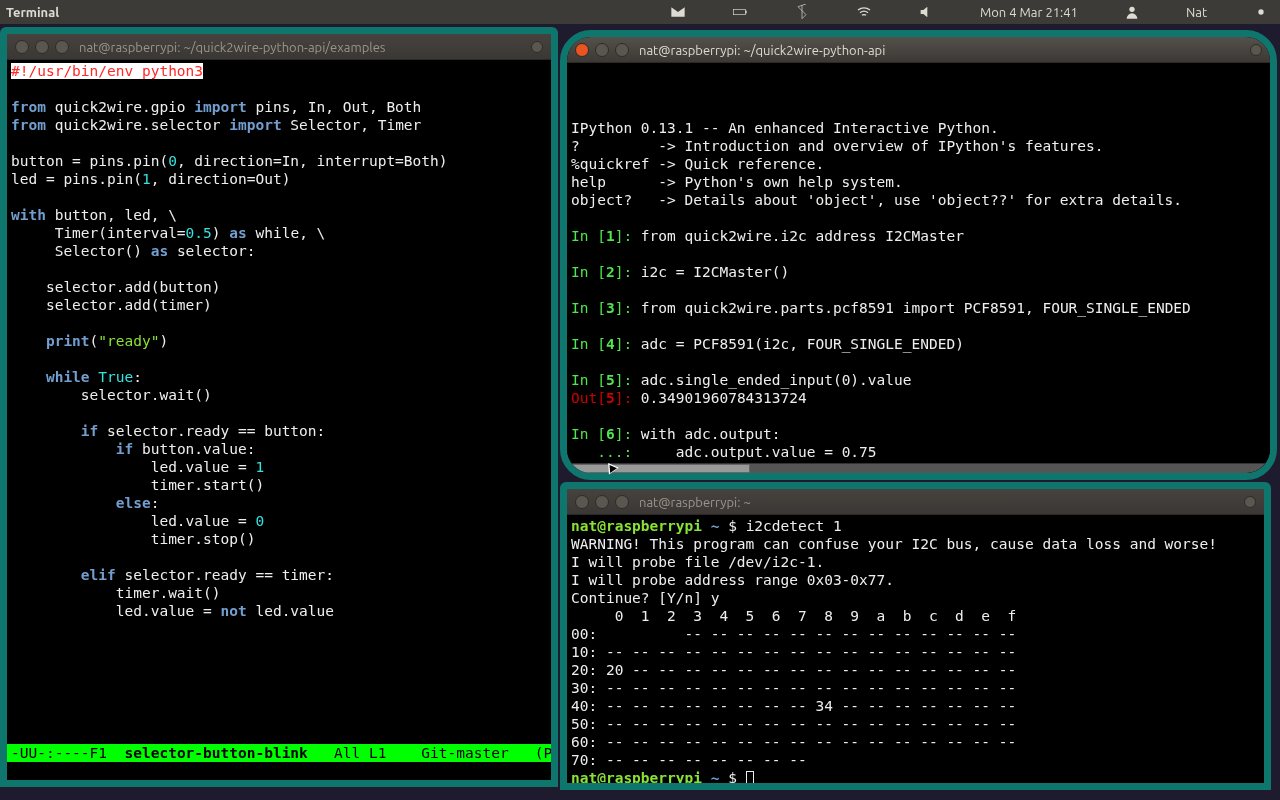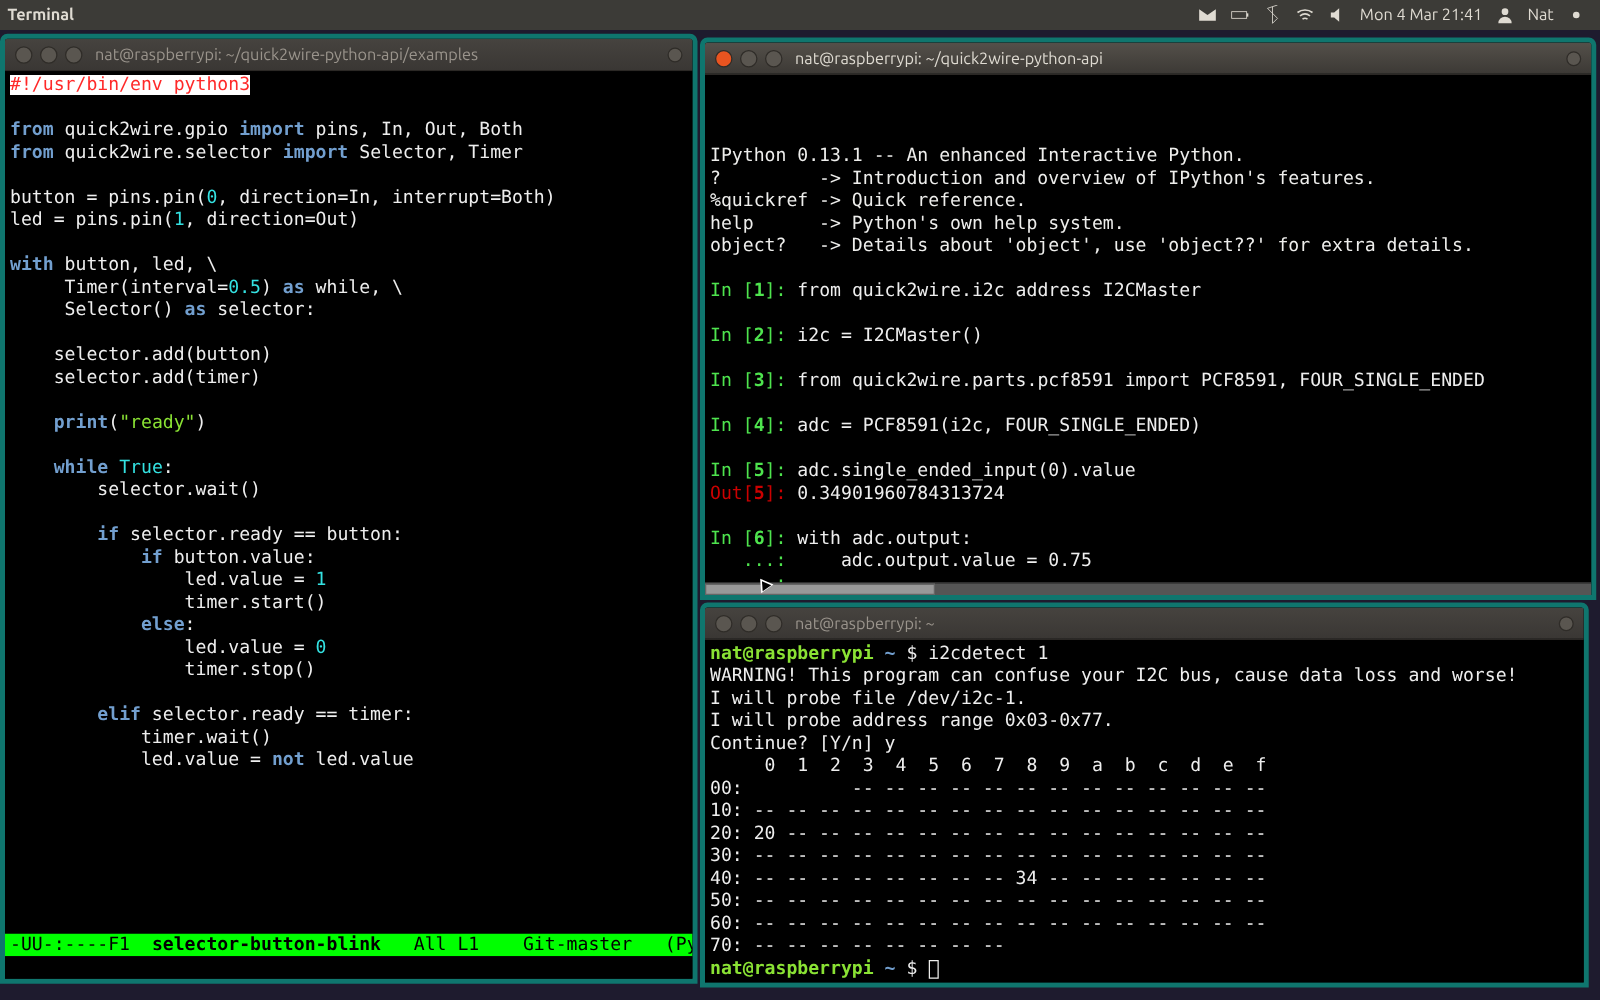--- a/index.html
+++ b/index.html
@@ -18,31 +18,32 @@
     position: absolute;
     top: 0; left: 0; right: 0;
     height: 24px;
     background: #3c3b37;
     color: #dfdbd2;
     display: flex;
     align-items: center;
     padding: 0 6px;
     font-family: "Ubuntu", sans-serif;
     font-size: 13px;
+    gap: 36px;
   }
   .top-panel .title { font-weight: bold; }
   .top-panel .spacer { flex: 1; }
   .top-panel .indicator { margin: 0 5px; display:inline-flex; align-items:center;text-align:center; }
   .top-panel svg { width: 16px; height: 16px; fill: #dfdbd2; }
 
   
   .win {
     position: absolute;
     background: #000;
-    border: 4px solid #0f766e;
+    border: 7px solid #0f766e;
     border-radius: 6px 6px 0 0;
     display: flex;
     flex-direction: column;
     overflow: hidden;
   }
   .titlebar {
     height: 26px;
     background: linear-gradient(#54504a, #3c3935);
     display: flex;
     align-items: center;
@@ -236,21 +237,21 @@
 <span>                timer.stop()</span>
 <span></span>
 <span>        </span><span class="c-blue bold">elif</span><span> selector.ready == timer:</span>
 <span>            timer.wait()</span>
 <span>            led.value = </span><span class="c-blue bold">not</span><span> led.value</span>
 </div>
   <div class="emacs-modeline"><span>-UU-:----F1</span>  <span class="bold">selector-button-blink</span>   <span>All L1</span>    <span>Git-master</span>   <span>(Py</span></div>
   <div class="term-body" style="flex:0 0 18px"></div>
 </div>
 
-<div class="win active" style="left:560px; top:30px; width:717px; height:450px;">
+<div class="win active" style="left:560px; top:30px; width:717px; height:450px;border-radius:31px;">
   <div class="titlebar">
     <div class="win-buttons">
       <div class="win-btn close"></div>
       <div class="win-btn"></div>
       <div class="win-btn"></div>
     </div>
     <div class="titlebar-title">nat@raspberrypi: ~/quick2wire-python-api</div>
     <div class="titlebar-resize"></div>
   </div>
   <div class="term-body">

